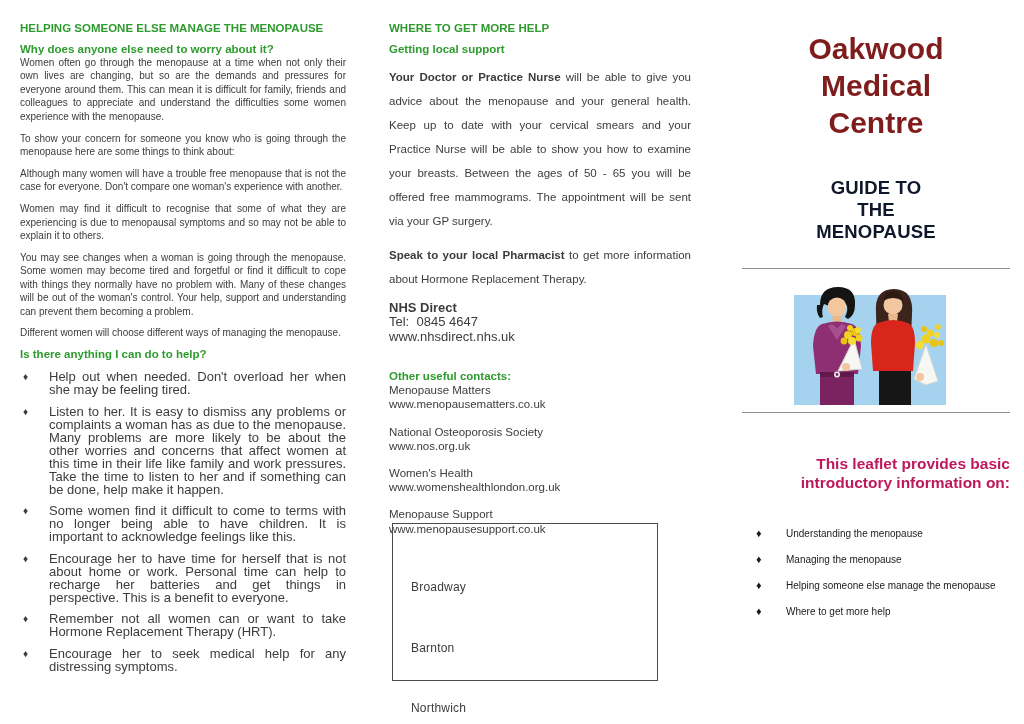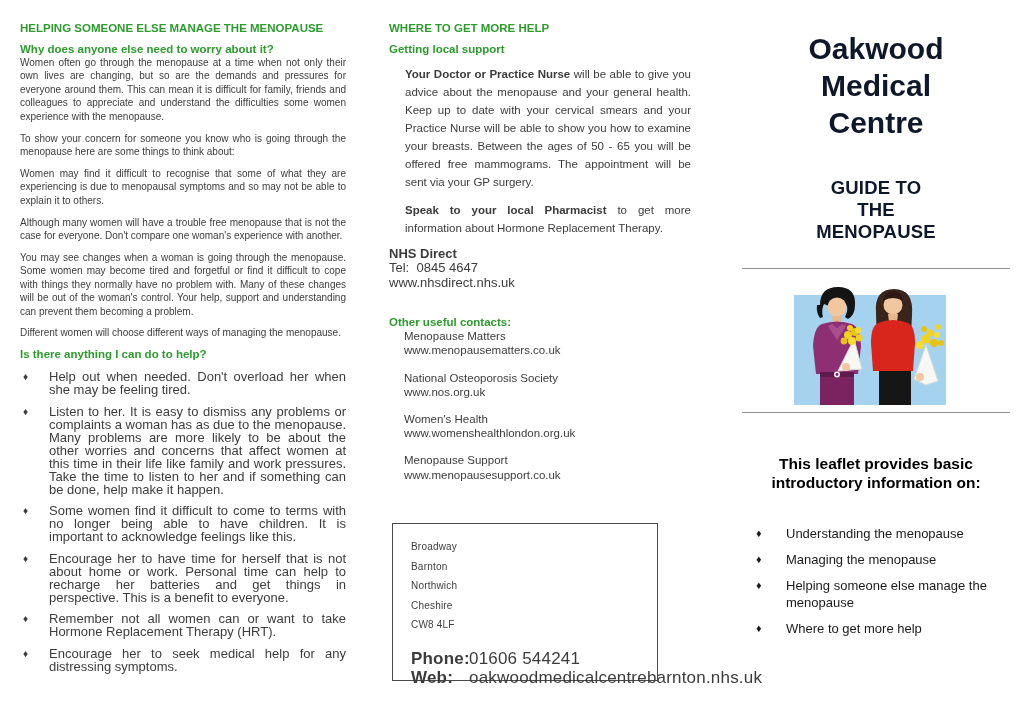--- a/index.html
+++ b/index.html
@@ -17,59 +17,59 @@
   .h-green{color:#2e9b2e;font-weight:bold;font-size:11.5px;margin:0 0 9px 0;}
   .h-green.sub{margin:2px 0 1px 0;}
 
   
   .body-sm{font-size:10px;line-height:13.4px;text-align:justify;margin:0 0 8.5px 0;}
   .bul{display:flex;margin:0 0 8.5px 0;}
   .bul .dia{flex:none;width:26px;padding-left:3px;font-size:10px;line-height:13.4px;}
   .bul .txt{flex:1;font-size:13px;line-height:13px;text-align:justify;}
 
   
-  .body-md{font-size:11.5px;line-height:18px;text-align:justify;margin:0 0 10px 16px;}
+  .body-md{font-size:11.5px;line-height:24px;text-align:justify;margin:0 0 10px 0;}
   .nhs-block{font-size:13px;line-height:14.4px;margin:2px 0 0 0;}
   .gap-lg{height:26px;}
-  .contact{font-size:11.5px;line-height:14.2px;margin:0 0 13px 15px;}
+  .contact{font-size:11.5px;line-height:14.2px;margin:0 0 13px 0;}
 
   
   #addr-box{
     position:absolute;left:392px;top:523px;width:266px;height:158px;
     border:1.5px solid #4a4a4a;box-sizing:border-box;padding:13px 10px 0 18px;
   }
-  .addr-line{font-size:10px;line-height:19.5px;letter-spacing:.2px;}
+  .addr-line{font-size:12px;line-height:19.5px;letter-spacing:.2px;margin-top:41px;}
   .addr-row{display:flex;font-size:17px;line-height:19.5px;letter-spacing:.2px;}
   .addr-row .lbl{font-weight:bold;width:58px;flex:none;}
   #addr-phone-row{margin-top:14px;}
 
   
   #col-right > div{position:absolute;left:0;width:100%;}
-  .centre-title{top:8px;text-align:center;color:#0f172a;font-weight:bold;font-size:30px;line-height:37px;}
+  .centre-title{top:8px;text-align:center;color:#7f1d1d;font-weight:bold;font-size:30px;line-height:37px;}
   .guide-title{top:155px;text-align:center;color:#0f172a;font-weight:bold;font-size:18.5px;line-height:22px;letter-spacing:.2px;}
   .rule{top:246px;border-top:1.5px solid #8f8f8f;height:0;}
   .rule2{top:390px;border-top:1.5px solid #8f8f8f;height:0;}
   .illu{top:261px;height:128px;text-align:center;}
-  .intro{top:432px;text-align:center;font-weight:bold;font-size:15.5px;line-height:19px;color:#000000;}
+  .intro{top:432px;text-align:right;font-weight:bold;font-size:15.5px;line-height:19px;color:#be185d;}
   .r-bullets{top:503px;padding-left:12px;box-sizing:border-box;}
   .r-bul{display:flex;margin-bottom:9px;}
   .r-bul .dia{flex:none;width:30px;padding-left:2px;font-size:11px;line-height:17px;color:#1a1a1a;}
-  .r-bul .txt{flex:1;font-size:13px;line-height:17px;color:#1a1a1a;}
+  .r-bul .txt{flex:1;font-size:10px;line-height:17px;color:#1a1a1a;}
 </style>
 </head>
 <body>
 
 <div class="col" id="col-left">
   <div class="h-green">HELPING SOMEONE ELSE MANAGE THE MENOPAUSE</div>
 
   <div class="h-green sub">Why does anyone else need to worry about it?</div>
   <p class="body-sm">Women often go through the menopause at a time when not only their own lives are changing, but so are the demands and pressures for everyone around them.  This can mean it is difficult for family, friends and colleagues to appreciate and understand the difficulties some women experience with the menopause.</p>
   <p class="body-sm">To show your concern for someone you know who is going through the menopause here are some things to think about:</p>
+  <p class="body-sm">Although many women will have a trouble free menopause that is not the case for everyone.  Don't compare one woman's experience with another.</p>
   <p class="body-sm">Women may find it difficult to recognise that some of what they are experiencing is due to menopausal symptoms and so may not be able to explain it to others.</p>
-  <p class="body-sm">Although many women will have a trouble free menopause that is not the case for everyone.  Don't compare one woman's experience with another.</p>
   <p class="body-sm">You may see changes when a woman is going through the menopause.  Some women may become tired and forgetful or find it difficult to cope with things they normally have no problem with.  Many of these changes will be out of the woman's control.  Your help, support and understanding can prevent them becoming a problem.</p>
   <p class="body-sm">Different women will choose different ways of managing the menopause.</p>
 
   <div class="h-green sub" style="margin-bottom:10px;">Is there anything I can do to help?</div>
 
   <div class="bul">
     <span class="dia">♦</span>
     <span class="txt">Help out when needed. Don't overload her when she may be feeling tired.</span>
   </div>
   <div class="bul">

